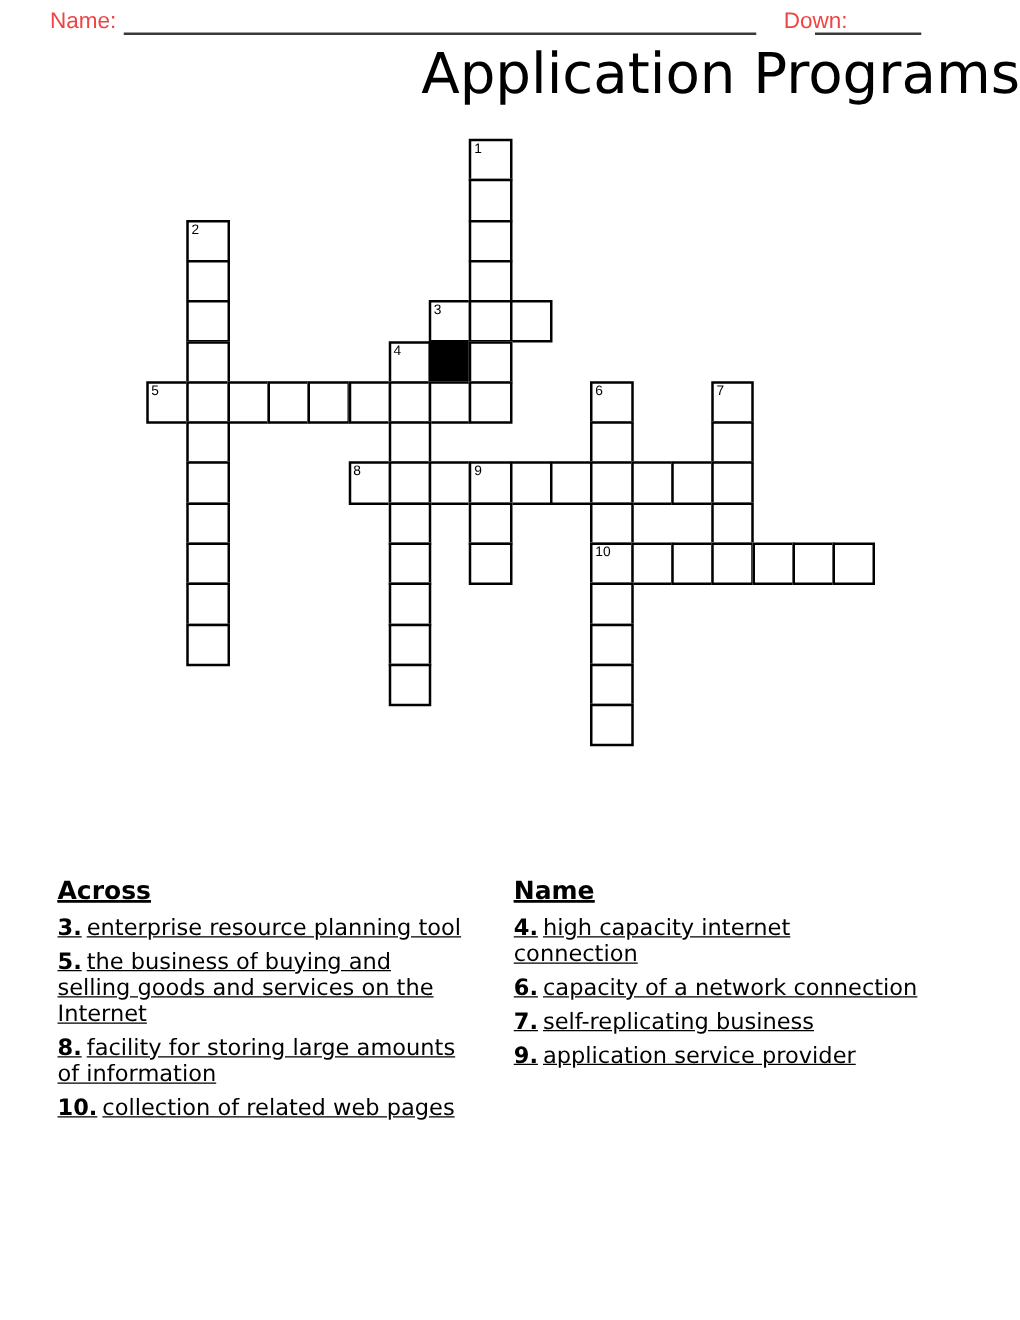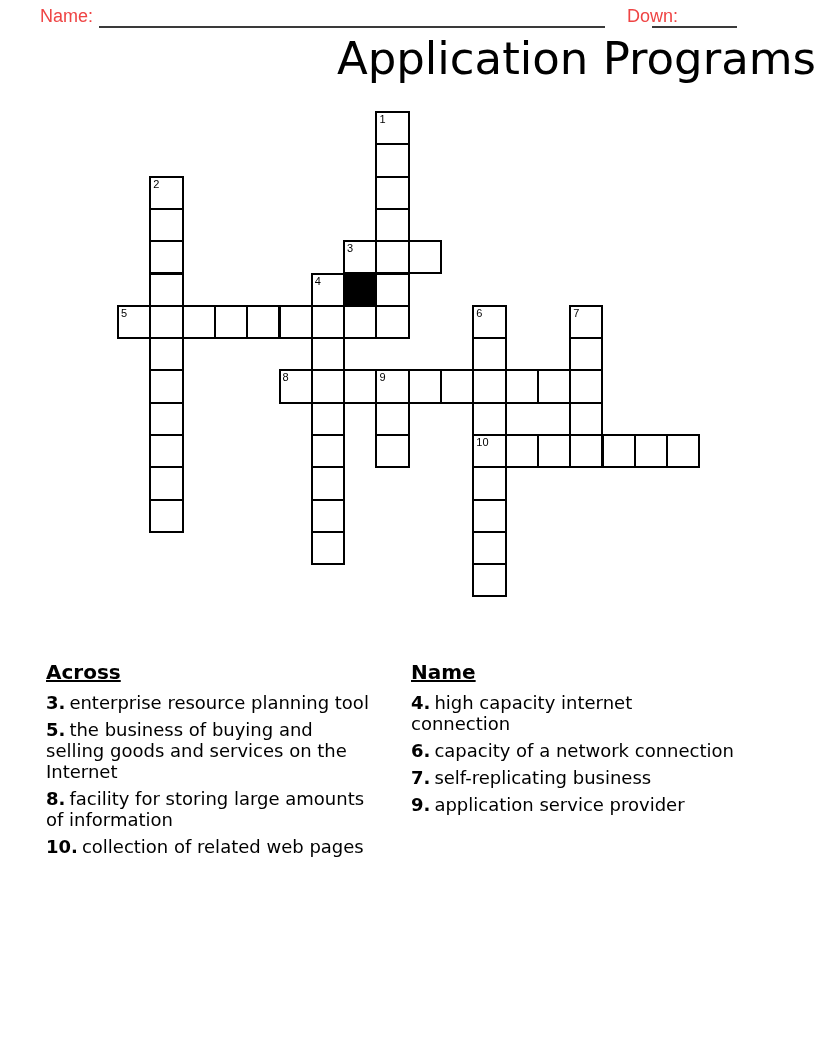--- a/index.html
+++ b/index.html
@@ -54,21 +54,21 @@
   .cellnum {
     position: absolute;
     top: 0px;
     left: 2px;
     font-family: "Liberation Sans", sans-serif;
     font-size: 11px;
     line-height: 13px;
     color: #000;
   }
   
-  .clue-col { position: absolute; top: 660px; }
+  .clue-col { position: absolute; top: 700px; text-decoration: underline; }
   .across-col { left: 46px;  width: 368px; }
   .down-col   { left: 411px; width: 400px; }
   .clue-head {
     font-size: 20px;
     font-weight: 700;
     text-decoration: underline;
     margin-bottom: 8px;
   }
   .clue {
     font-size: 18px;

